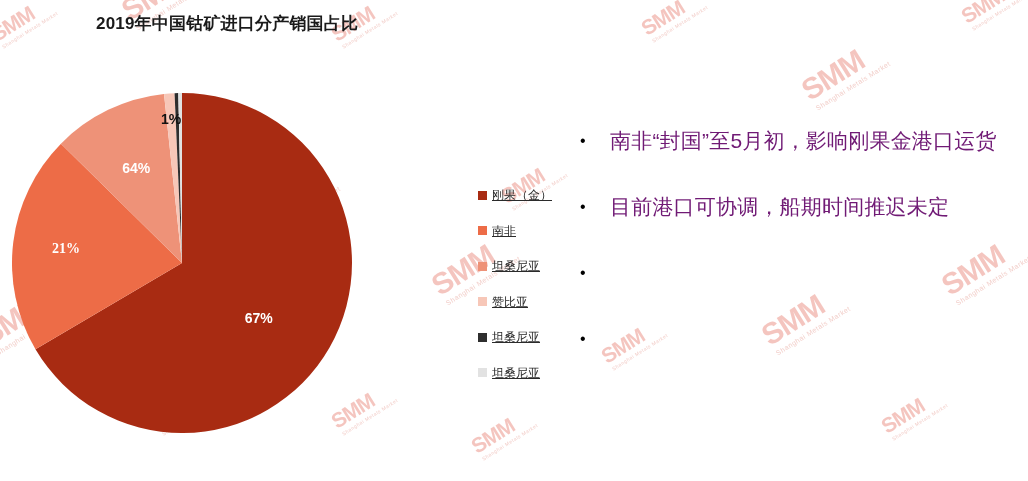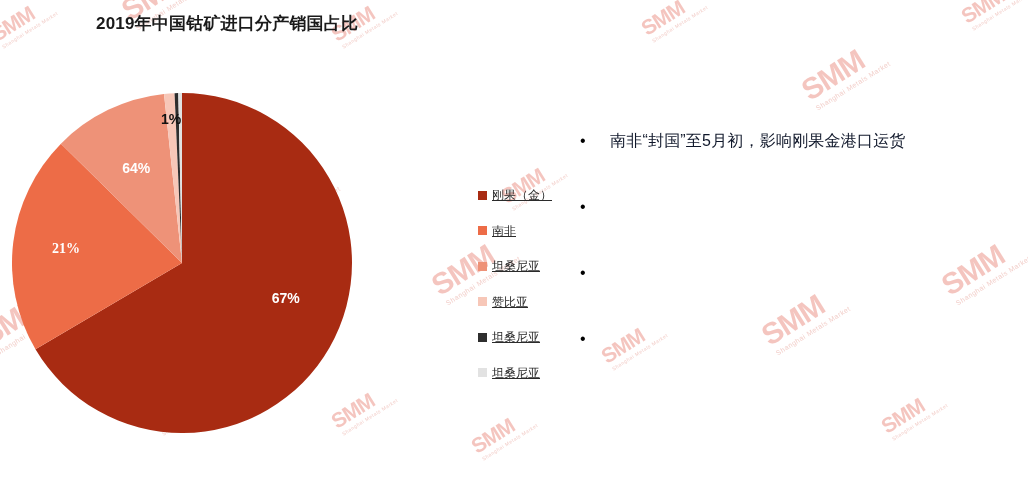--- a/index.html
+++ b/index.html
@@ -129,23 +129,23 @@
   }
   .bullet-dot {
     flex: 0 0 auto;
     width: 30px;
     font-size: 16px;
     line-height: 26px;
     color: #000000;
     text-align: left;
   }
   .bullet-text {
-    font-size: 16px;
+    font-size: 21px;
     line-height: 26px;
-    color: #0f172a;
+    color: #701a75;
     white-space: nowrap;
     letter-spacing: .2px;
   }
 </style>
 </head>
 <body>
 
 <div id="watermark-layer">
     <div class="wm sm" style="left: -10px; top: 8px;">
       <span class="wm-big">SMM</span>
@@ -225,21 +225,21 @@
 
 <div id="pie-wrap">
   <svg id="pie-svg" viewBox="0 0 340 340">
       <path d="M 170 170 L 170 0 A 170 170 0 1 1 23.48791230279275 256.2218542981178 Z" fill="#A82B12"></path>
       <path d="M 170 170 L 23.48791230279275 256.2218542981178 A 170 170 0 0 1 48.9510208036844 50.63859654172144 Z" fill="#ED6C47"></path>
       <path d="M 170 170 L 48.9510208036844 50.63859654172144 A 170 170 0 0 1 152.0016146353085 0.95545520702521 Z" fill="#EE9278"></path>
       <path d="M 170 170 L 152.0016146353085 0.95545520702521 A 170 170 0 0 1 162.57734507902458 0.1621237947079237 Z" fill="#F7C7B8"></path>
       <path d="M 170 170 L 162.57734507902458 0.1621237947079237 A 170 170 0 0 1 166.2877873781028 0.04053578146985615 Z" fill="#2E2E2E"></path>
       <path d="M 170 170 L 166.2877873781028 0.04053578146985615 A 170 170 0 0 1 169.99999999999997 0 Z" fill="#E2E2E2"></path>
     </svg>
-<div class="slice-label light" style="left: 246.74px; top: 205px; transform: translate(-50%, -50%); margin-left: 27px;">67%</div>
+<div class="slice-label light" style="left: 246.74px; top: 225px; transform: translate(-50%, -50%);">67%</div>
     <div class="slice-label light" style="left: 54px; top: 156.209px; transform: translate(-50%, -50%); font-family: Liberation Serif, serif;">21%</div>
     <div class="slice-label light" style="left: 124.226px; top: 75.0583px; transform: translate(-50%, -50%);">64%</div>
     <div class="slice-label dark" style="left: 159.191px; top: 25.9049px; transform: translate(-50%, -50%);">1%</div>
   </div>
 
 <div id="legend">
     <div class="legend-item">
       <span class="legend-swatch" style="background: rgb(168, 43, 18);"></span>
       <span class="legend-label">刚果（金）</span>
     </div>
@@ -265,20 +265,21 @@
     </div>
   </div>
 
 <div id="bullets">
     <div class="bullet-row">
       <span class="bullet-dot">•</span>
       <span class="bullet-text">南非“封国”至5月初，影响刚果金港口运货</span>
     </div>
     <div class="bullet-row">
       <span class="bullet-dot">•</span>
+      <span class="bullet-text">目前港口可协调，船期时间推迟未定</span>
     </div>
     <div class="bullet-row">
       <span class="bullet-dot">•</span>
     </div>
     <div class="bullet-row">
       <span class="bullet-dot">•</span>
     </div>
   </div>
 
 </body></html>

